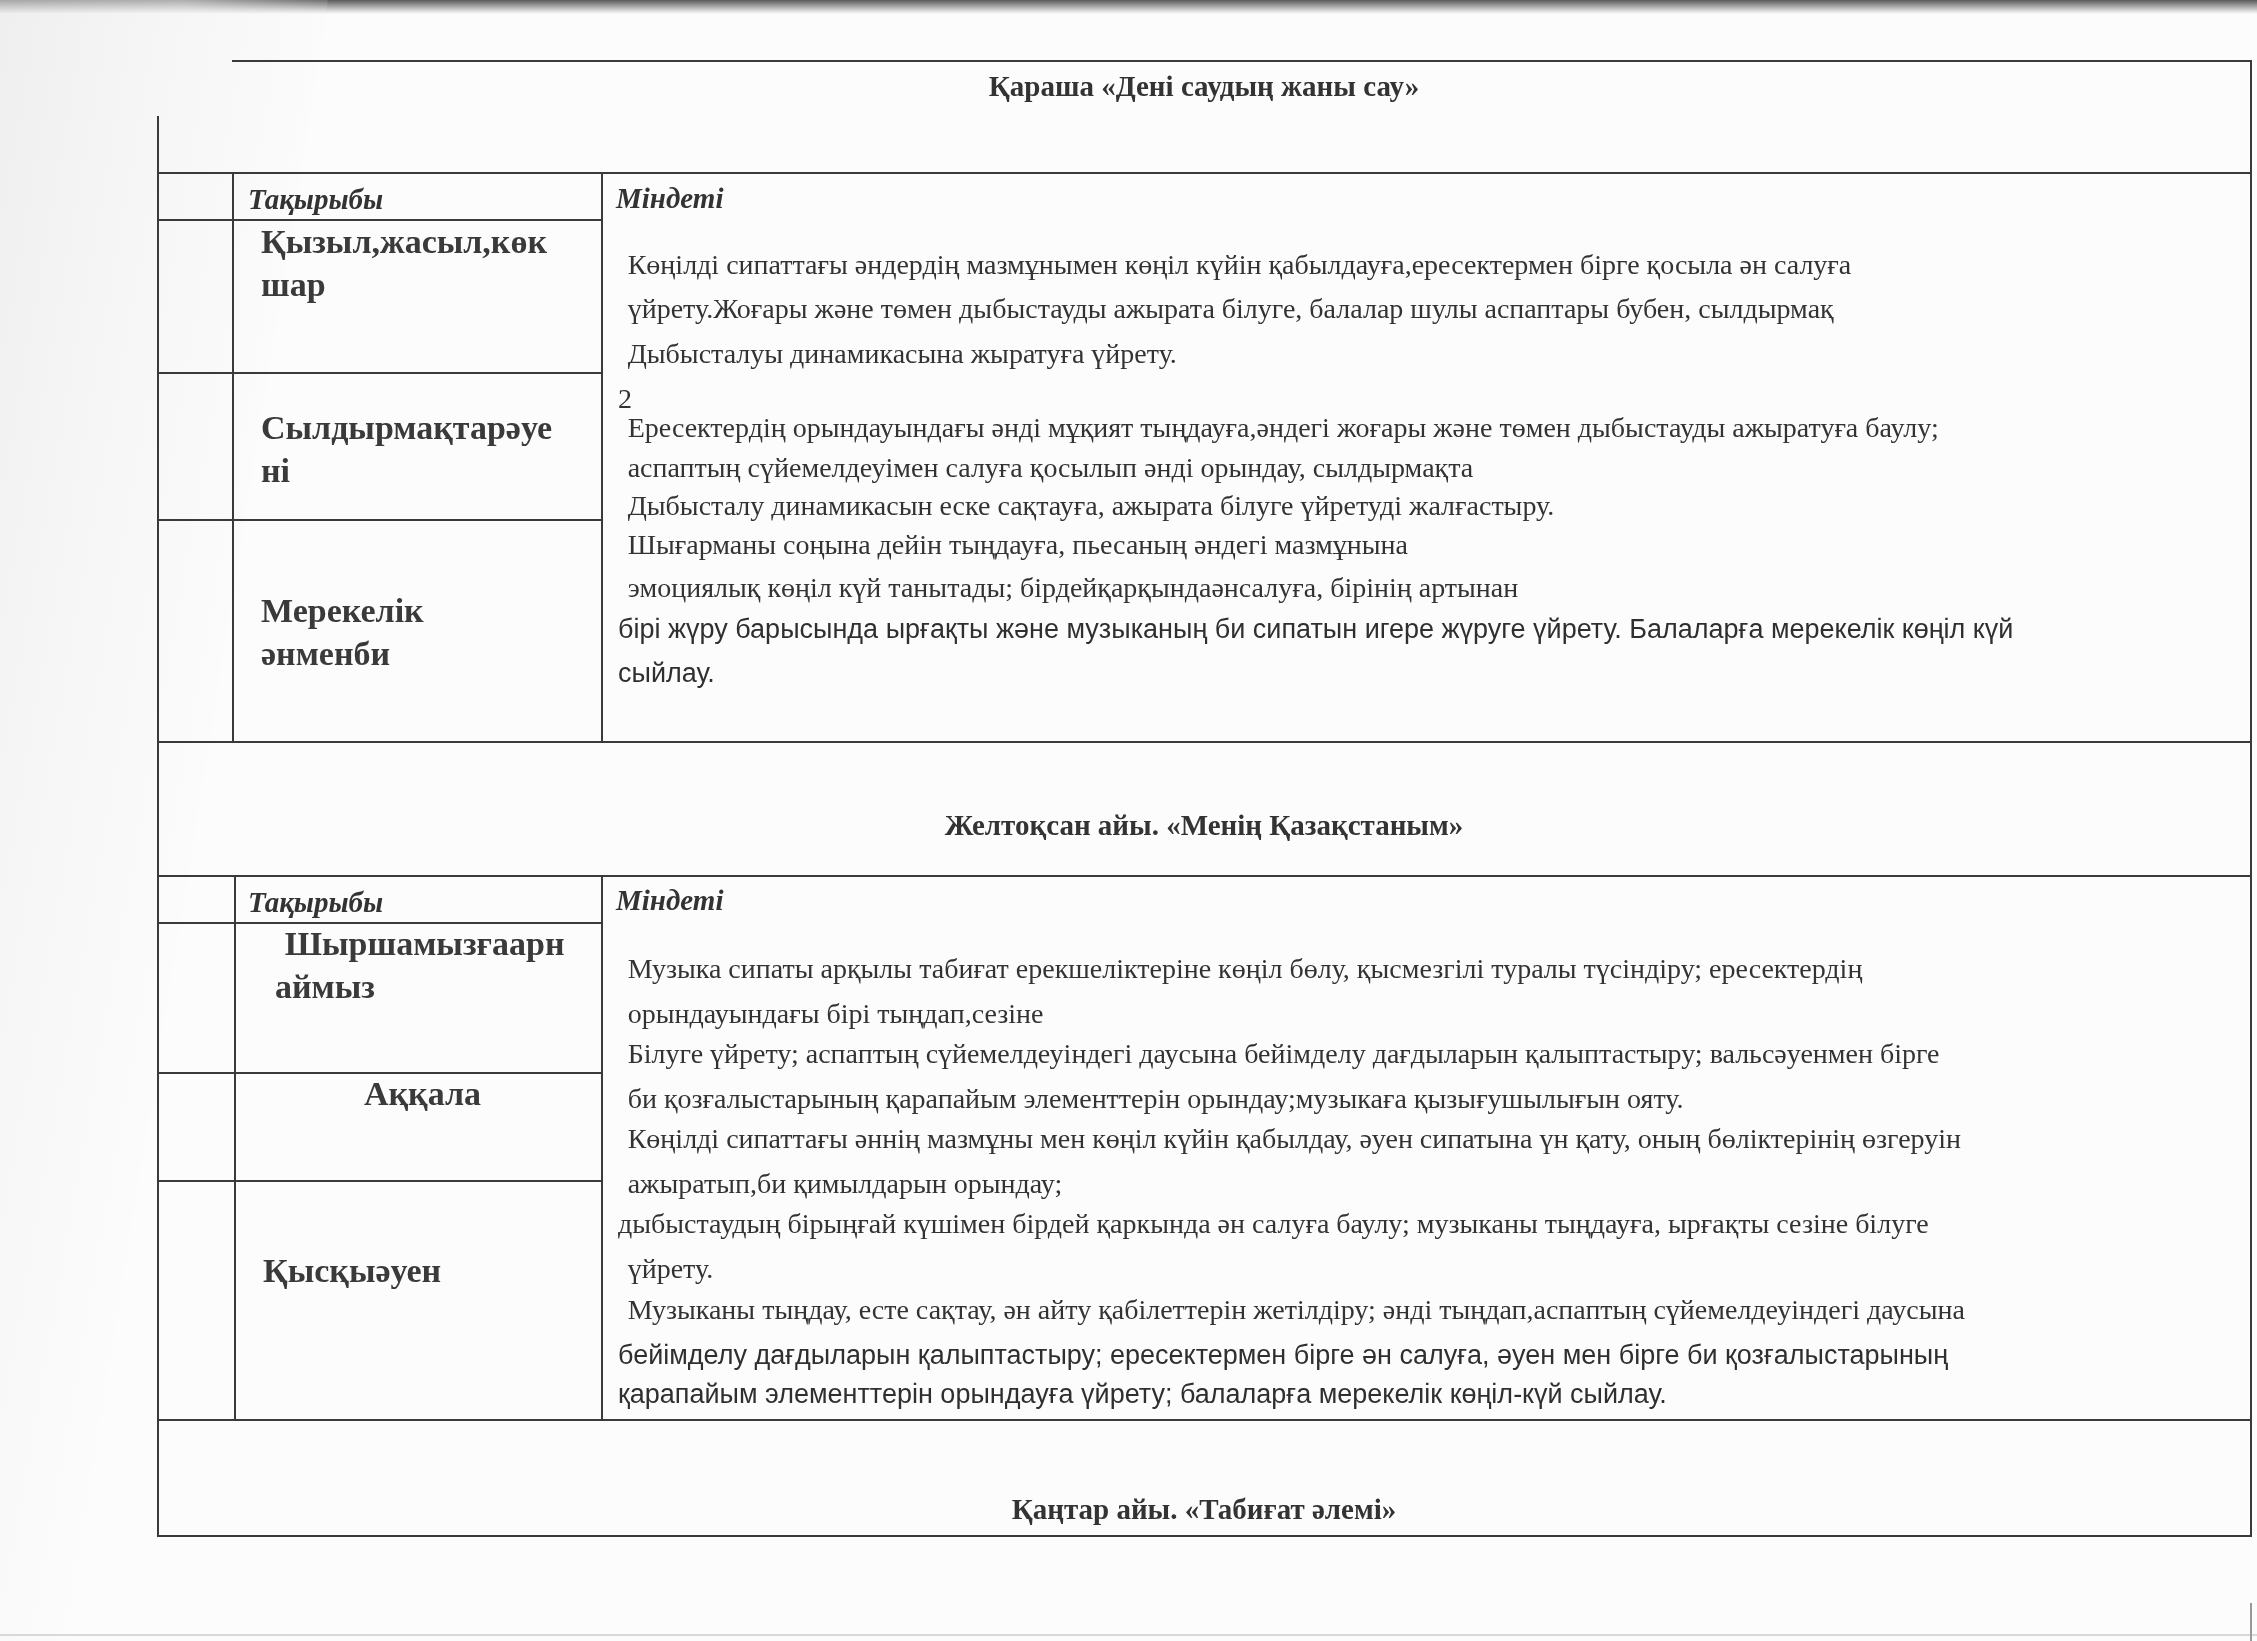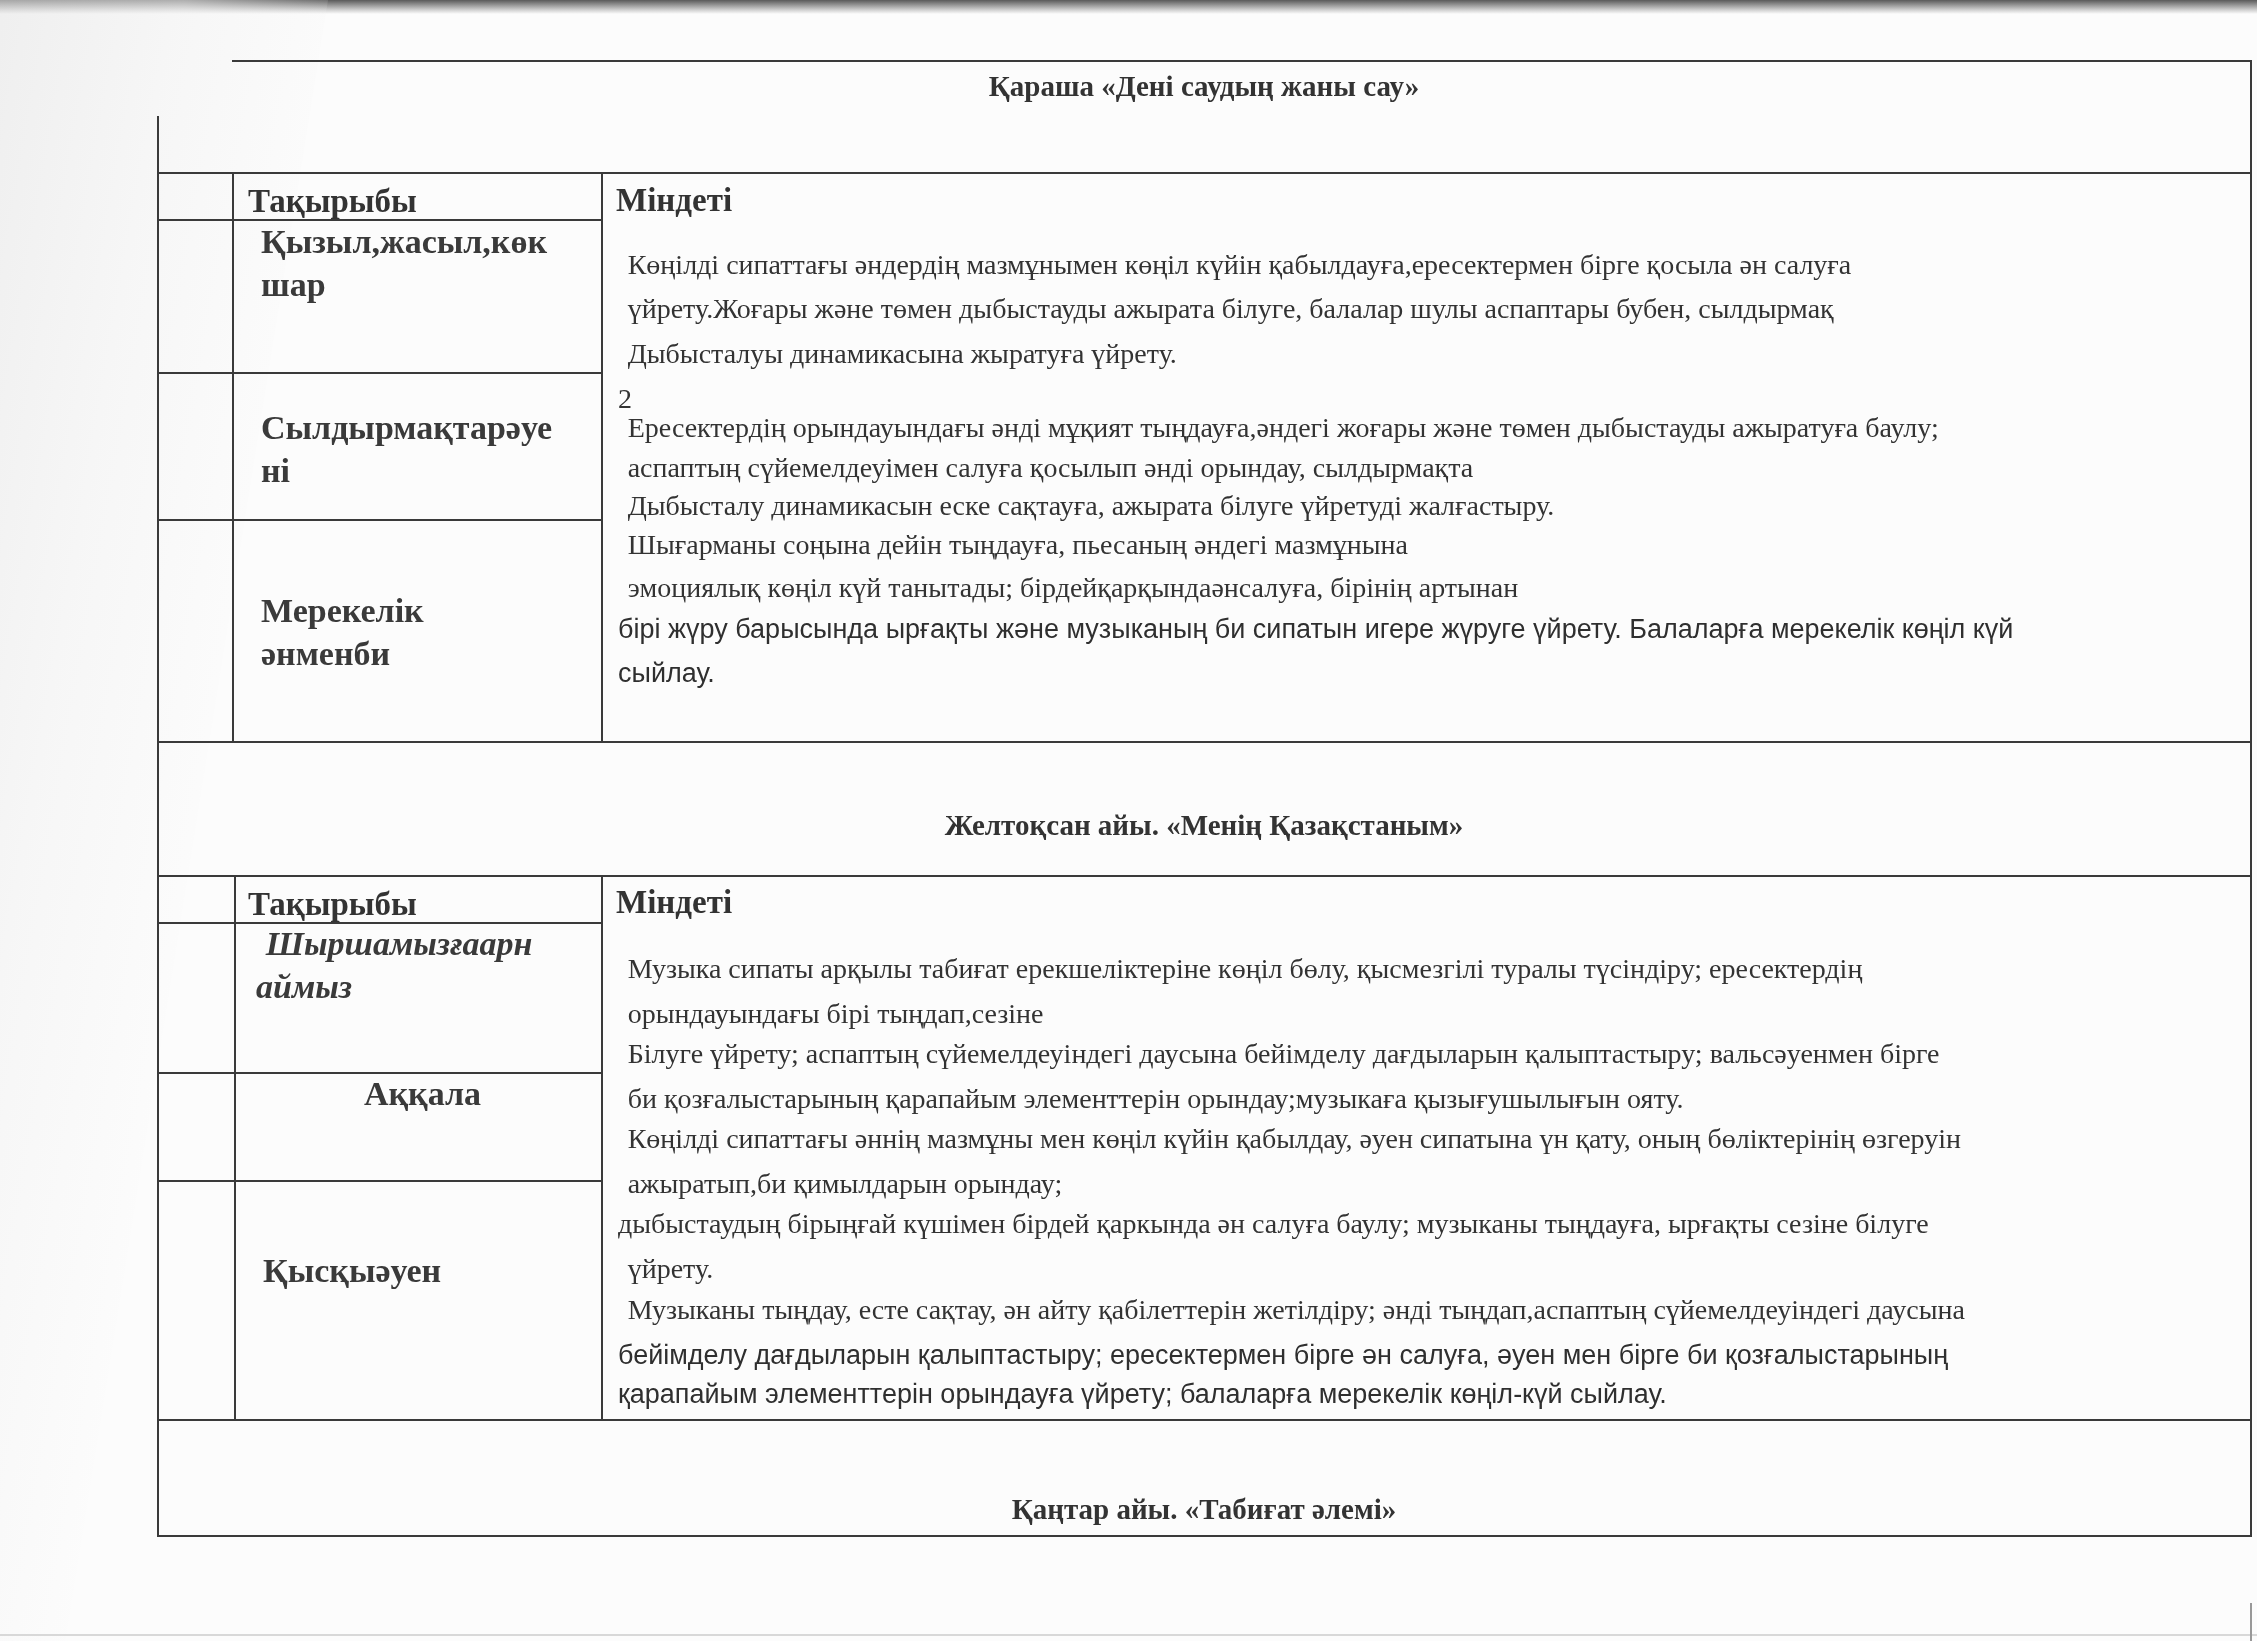--- a/index.html
+++ b/index.html
@@ -23,21 +23,21 @@
     .right-tick { position:absolute; left:2250px; top:1603px; width:1.9px; height:39px; background:#999; }
 
     .line { position:absolute; background:#3a3a3a; }
     .h { height:1.9px; }
     .v { width:1.9px; }
 
     .month-title {
       position:absolute; left:159px; width:2090px; text-align:center;
       font-weight:bold; font-size:29px; color:#333;
     }
-    .hdr { position:absolute; font-weight:bold; font-size:33px; color:#333; }
+    .hdr { position:absolute; font-weight:bold; font-size:29px; color:#333;font-style:italic; }
     .topic {
       position:absolute; font-weight:bold; font-size:34px; line-height:43px; color:#3a3a3a;
       width:319px;
     }
     .task {
       position:absolute; left:618px; width:1622px; font-size:28px; color:#333;
     }
     .task p { margin:0; white-space:nowrap; }
     .sans { font-family:"Liberation Sans","DejaVu Sans",sans-serif; font-size:27px; color:#2f2f2f; }
   </style>
@@ -95,21 +95,21 @@
     <p class="sans" style="position:absolute;left:0px;top:614px;">бірі жүру барысында ырғақты және музыканың би сипатын игере жүруге үйрету. Балаларға мерекелік көңіл күй</p>
     <p class="sans" style="position:absolute;left:0px;top:658px;">сыйлау.</p>
   </div>
 </section>
 
 <section>
   <div class="month-title" style="top:809px;">Желтоқсан  айы.  «Менің Қазақстаным»</div>
   <div class="hdr" style="left:248px;top:886px;">Тақырыбы</div>
   <div class="hdr" style="left:616px;top:884px;">Міндеті</div>
 
-  <div class="topic" style="left:256px;top:922px;width:299px;text-indent:9.7px;font-style:italic;">Шыршамызғаарн аймыз</div>
+  <div class="topic" style="left:275px;top:922px;width:299px;text-indent:9.7px;">Шыршамызғаарн аймыз</div>
   <div class="topic" style="left:263px;top:1072px;text-align:center;">Аққала</div>
   <div class="topic" style="left:263px;top:1249px;">Қысқыәуен</div>
 
   <div class="task">
     <p style="position:absolute;left:9.7px;top:953px;">Музыка сипаты арқылы табиғат ерекшеліктеріне көңіл бөлу, қысмезгілі туралы түсіндіру; ересектердің</p>
     <p style="position:absolute;left:9.7px;top:998px;">орындауындағы бірі тыңдап,сезіне</p>
     <p style="position:absolute;left:9.7px;top:1038px;">Білуге үйрету; аспаптың сүйемелдеуіндегі даусына бейімделу дағдыларын қалыптастыру; вальсәуенмен бірге</p>
     <p style="position:absolute;left:9.7px;top:1083px;">би қозғалыстарының қарапайым элементтерін орындау;музыкаға қызығушылығын ояту.</p>
     <p style="position:absolute;left:9.7px;top:1123px;">Көңілді сипаттағы әннің мазмұны мен көңіл күйін қабылдау, әуен сипатына үн қату, оның бөліктерінің өзгеруін</p>
     <p style="position:absolute;left:9.7px;top:1168px;">ажыратып,би қимылдарын орындау;</p>

